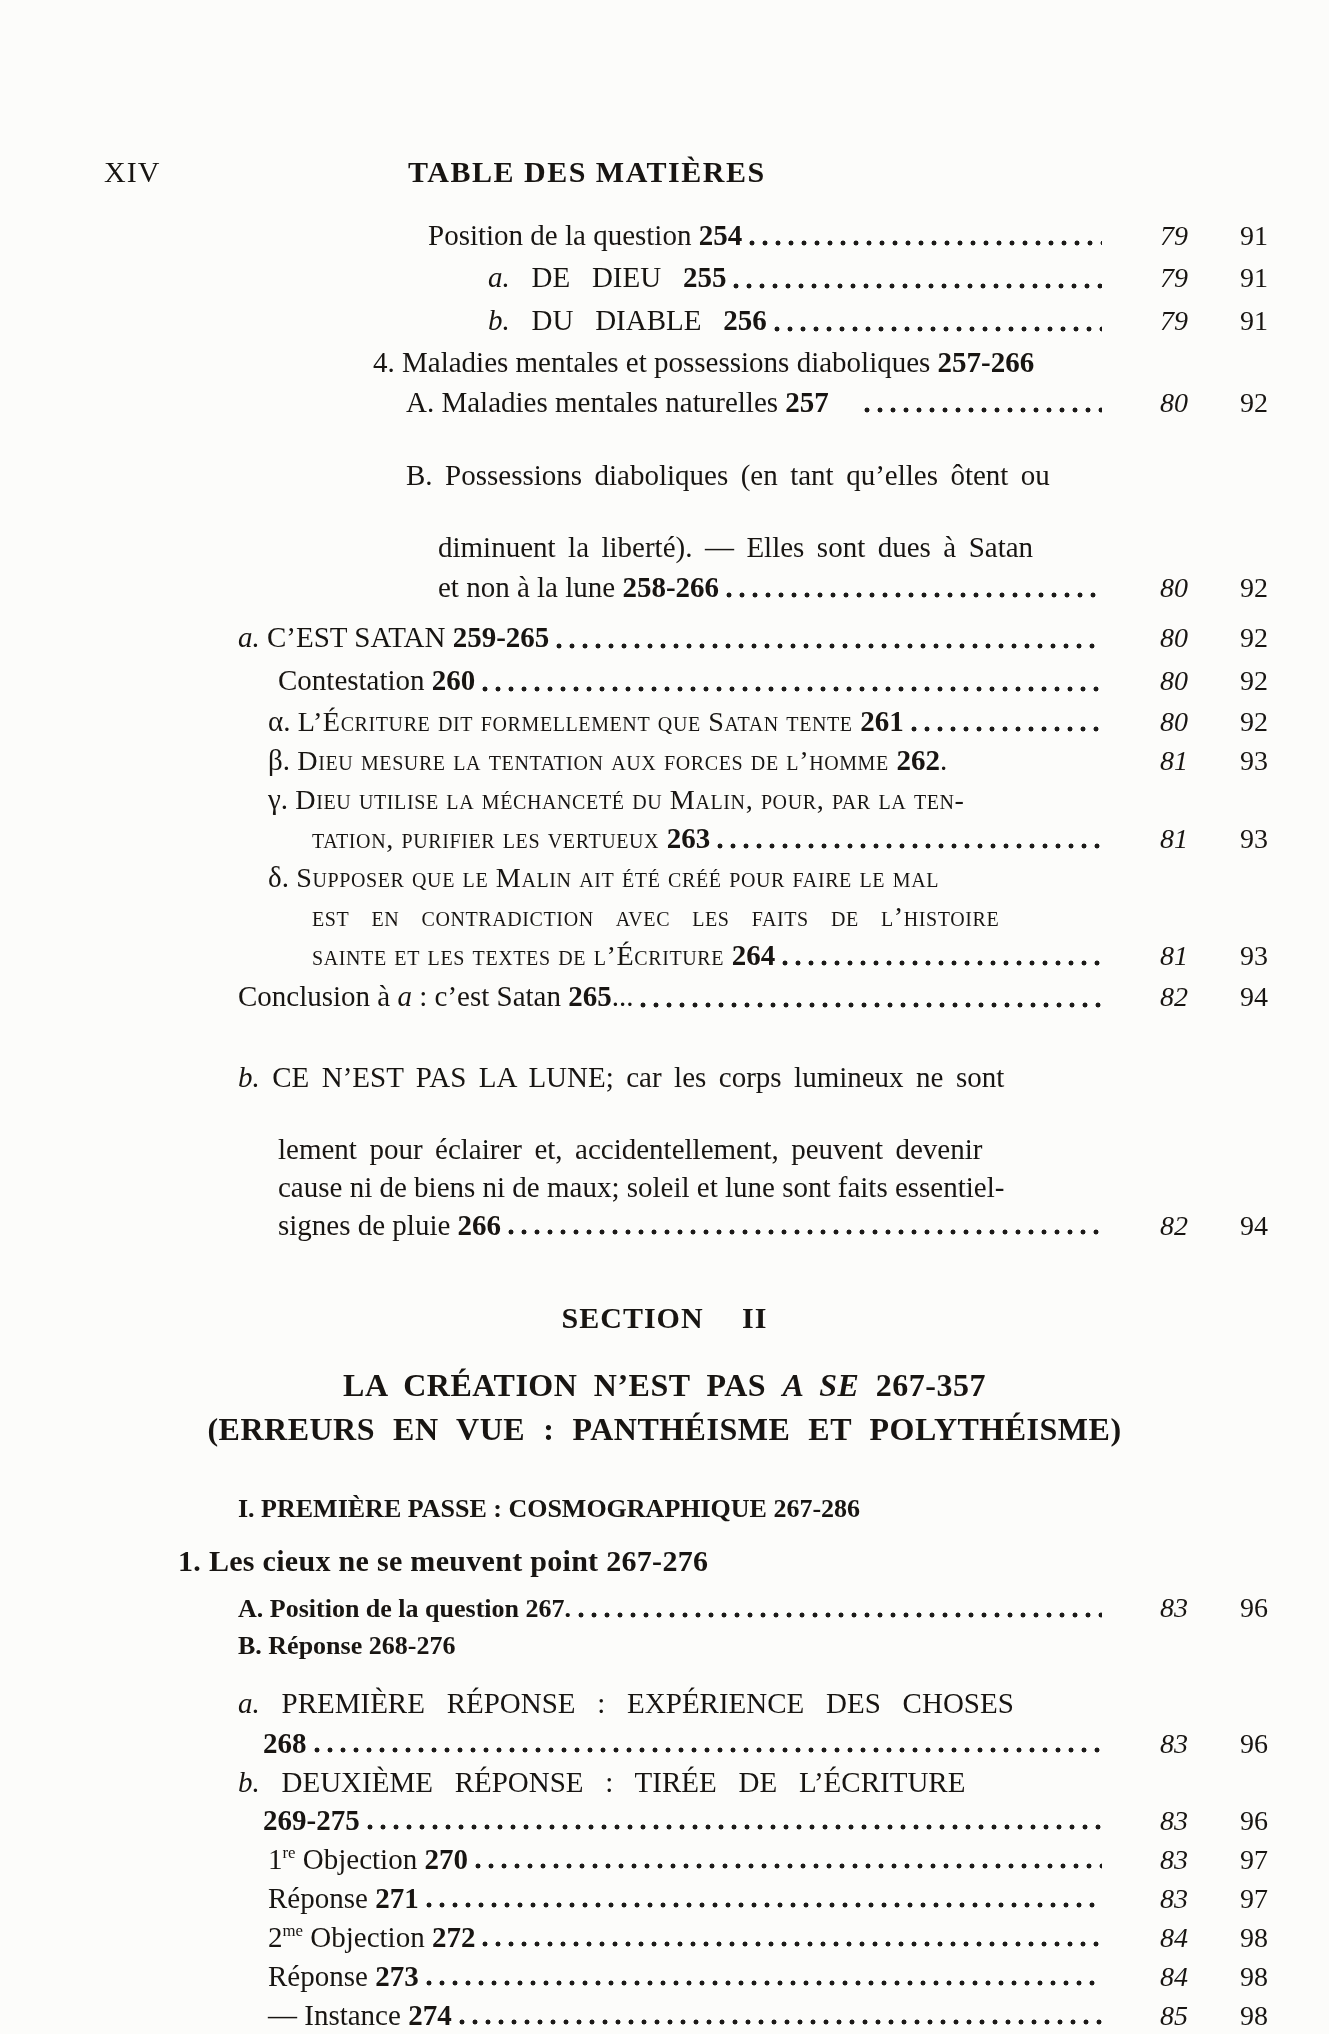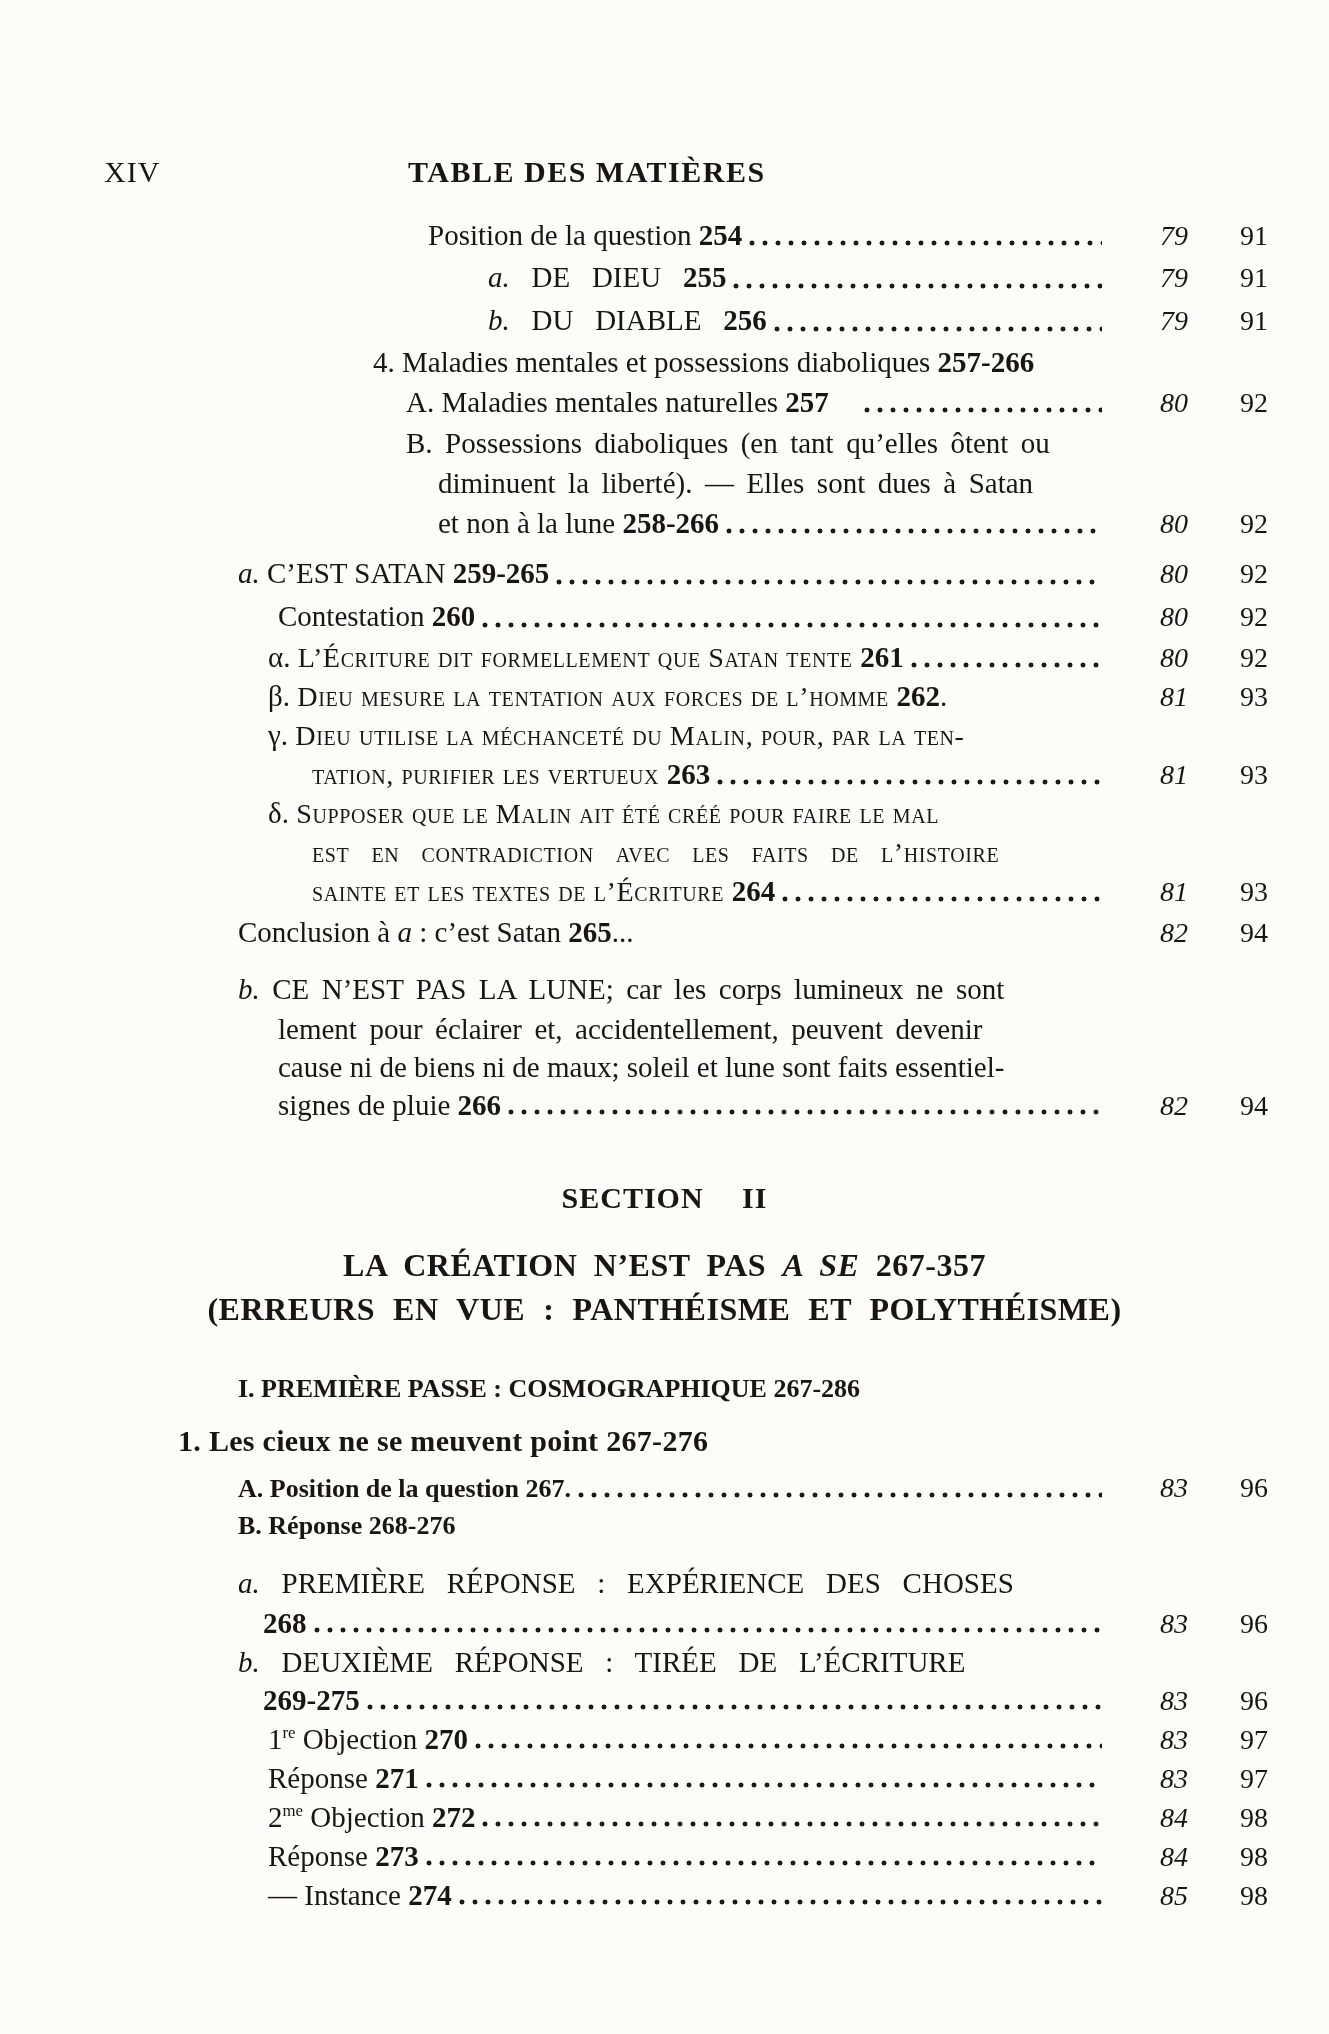--- a/index.html
+++ b/index.html
@@ -33,21 +33,21 @@
   .c1{width:64px;text-align:right;font-style:italic;font-size:28px;flex:none;}
   .c2{width:80px;text-align:right;font-size:28px;flex:none;}
   
   .s-p{}
   .s-b{font-weight:700;}
   .s-i{font-style:italic;}
   .s-bi{font-weight:700;font-style:italic;}
   .s-sc{font-variant:small-caps;letter-spacing:0.6px;font-size:0.97em;}
   sup.s-sup{font-size:0.58em;line-height:0;}
   
-  .ws1 .content{word-spacing:0.18em;}
+  .ws1 .content{word-spacing:0.18em;margin-top:32px;}
   .ws2 .content{word-spacing:0.5em;}
   
   .mt0{margin-top:6px;}.mt1{margin-top:8px;}.mt2{margin-top:12px;}
   .mt3{margin-top:18px;}.mt4{margin-top:40px;}
   
   .crow{text-align:center;font-size:32px;line-height:44px;}
   .h-section{font-size:30px;line-height:34px;margin-top:56px;font-weight:700;word-spacing:1em;letter-spacing:1px;}
   .h-title{margin-top:28px;font-weight:700;word-spacing:0.25em;letter-spacing:0.5px;}
   .h-sub{font-weight:700;word-spacing:0.3em;letter-spacing:0.5px;}
   
@@ -189,21 +189,21 @@
       </div>
       <div class="row tt">
         <span class="txt" style="padding-left: 312px;">
           <span class="content"><span class="s-sc">sainte et les textes de l’Écriture </span><span class="s-b">264</span></span>
           <span class="leader"></span>
         </span>
         <span class="c1">81</span>
         <span class="c2">93</span>
       </div>
       <div class="row lh42">
-        <span class="txt" style="padding-left: 238px; flex-direction: column;">
+        <span class="txt" style="padding-left: 238px;">
           <span class="content"><span class="s-p">Conclusion à </span><span class="s-i">a</span><span class="s-p"> : c’est Satan </span><span class="s-b">265</span><span class="s-p">...</span></span>
           <span class="leader"></span>
         </span>
         <span class="c1">82</span>
         <span class="c2">94</span>
       </div>
       <div class="row lh42 mt0 ws1">
         <span class="txt" style="padding-left: 238px;">
           <span class="content"><span class="s-i">b. </span><span class="s-p">CE N’EST PAS LA LUNE; car les corps lumineux ne sont</span></span>
         </span>

